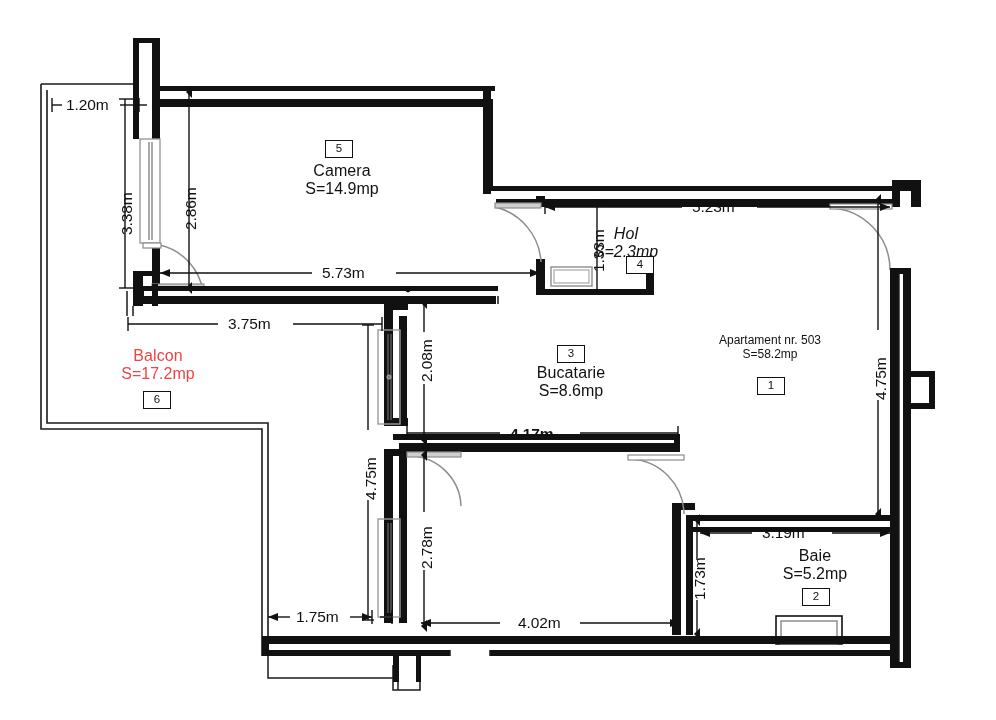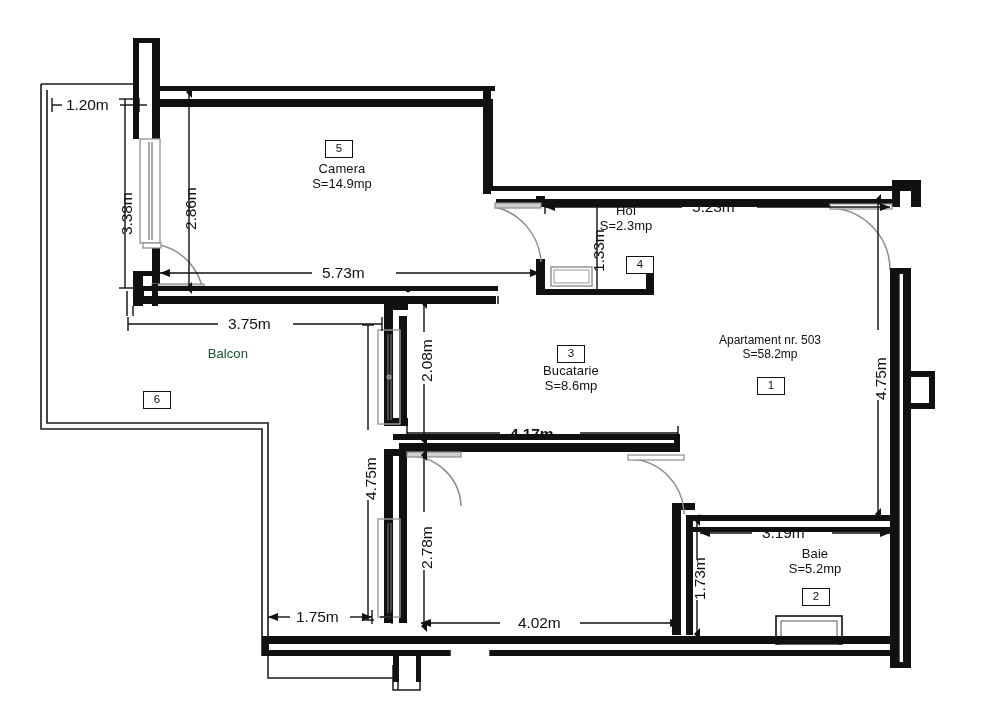--- a/index.html
+++ b/index.html
@@ -27,33 +27,32 @@
   }
   .lbl {
     position: absolute;
     white-space: nowrap;
     color: #1a1a1a;
     font-family: "Liberation Sans", sans-serif;
     line-height: 1.12;
   }
   .room-label {
     text-align: center;
-    font-size: 13px;
+    font-size: 16px;
     color: #111111;
   }
   .room-label .rl-name {
     display: block;
     letter-spacing: 0.1px;
   }
   .room-label .rl-area {
     display: block;
   }
   .grey {
-    color: #14532d;
-    text-align: right;
+    color: #ef4444;
   }
   .dim {
     font-size: 15.5px;
     color: #111111;
     letter-spacing: -0.1px;
   }
   .dim-v {
     transform-origin: 0 0;
   }
   .numbox {
@@ -352,28 +351,29 @@
       <path d="M 680,623 L 670,619 L 670,627 Z" fill="#111111" stroke="none"></path>
     </g>
   </svg>
 
   <div class="numbox" style="left:325px; top:140px;">5</div>
   <div class="lbl room-label" style="left:252px; top:162px; width:180px;">
     <span class="rl-name">Camera</span>
     <span class="rl-area">S=14.9mp</span>
   </div>
 
-  <div class="lbl room-label" style="left:566px; top:204px; width:120px;">
+  <div class="lbl room-label" style="left:566px; top:225px; width:120px;font-style:italic;">
     <span class="rl-name">Hol</span>
     <span class="rl-area">S=2.3mp</span>
   </div>
   <div class="numbox" style="left:626px; top:256px;">4</div>
 
   <div class="lbl room-label grey" style="left:68px; top:347px; width:180px;">
     <span class="rl-name">Balcon</span>
+    <span class="rl-area">S=17.2mp</span>
   </div>
   <div class="numbox" style="left:143px; top:391px;">6</div>
 
   <div class="numbox" style="left:557px; top:345px;">3</div>
   <div class="lbl room-label" style="left:481px; top:364px; width:180px;">
     <span class="rl-name">Bucatarie</span>
     <span class="rl-area">S=8.6mp</span>
   </div>
 
   <div class="apt-block" style="left:660px; top:333px; width:220px;">

